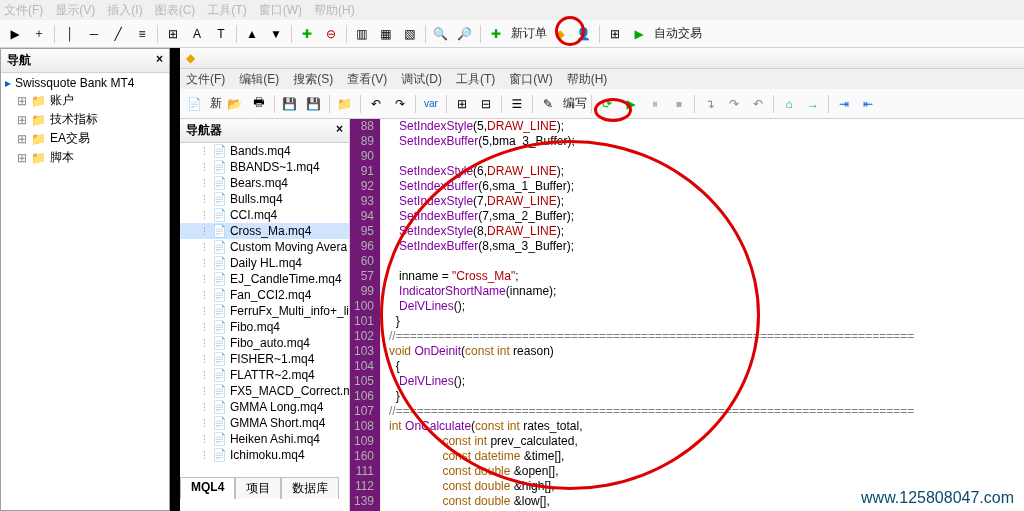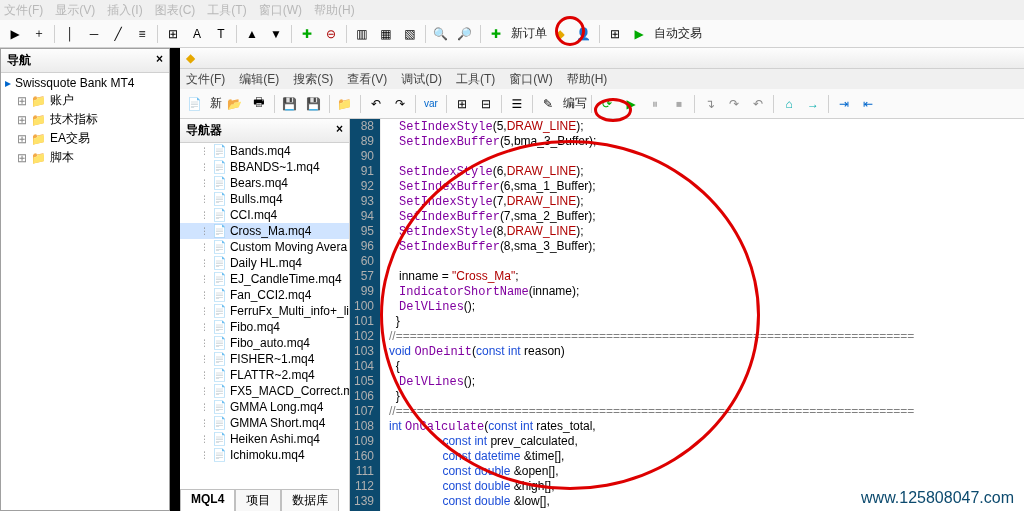--- a/index.html
+++ b/index.html
@@ -19,30 +19,30 @@
 .editor-area { flex:1; display:flex; flex-direction:column; background:#f0f0f0; }
 .me-title { background:linear-gradient(#fdfdfd,#ececec); padding:3px 6px; display:flex; align-items:center; gap:6px; border-bottom:1px solid #d0d0d0; }
 .me-menubar { padding:2px 6px; display:flex; gap:14px; color:#444; height:20px; }
 .me-toolbar { background:#fafafa; border-bottom:1px solid #d0d0d0; padding:3px 4px; display:flex; align-items:center; gap:2px; height:30px; position:relative; }
 .me-body { flex:1; display:flex; background:#fff; overflow:hidden; }
 .navigator { width:170px; border-right:1px solid #d0d0d0; display:flex; flex-direction:column; }
 .navigator-body { flex:1; overflow:auto; }
 .nav-file { padding:1px 4px 1px 20px; white-space:nowrap; cursor:pointer; display:flex; align-items:center; gap:3px; }
 .nav-file.selected { background:#d0e4ff; }
 .code-pane { flex:1; display:flex; font-family:Consolas,"Courier New",monospace; font-size:12px; overflow:auto; }
-.gutter { background:#0c4a6e; color:#b0b0b0; text-align:right; padding:0 6px 0 4px; border-right:1px solid #eee; }
+.gutter { background:#701a75; color:#b0b0b0; text-align:right; padding:0 6px 0 4px; border-right:1px solid #eee; }
 .gutter div { height:15px; line-height:15px; }
 .code { flex:1; padding-left:8px; white-space:pre; }
 .code div { height:15px; line-height:15px; }
-.kw { color:#1d4ed8; }
+.kw { color:#a16207; }
 .str { color:#b00000; }
-.fn { color:#8000a0;font-family:Liberation Mono, monospace; }
+.fn { color:#8000a0; }
 .const { color:#b00000; }
 .cmt { color:#808080; }
-.tabs { position:absolute; bottom:0; left:180px; display:flex; background:#f0abfc; }
+.tabs { position:absolute; bottom:12px; left:180px; display:flex; background:#f0abfc; }
 .tab { padding:2px 10px; border:1px solid #c0c0c0; border-bottom:none; background:#f8f8f8; cursor:pointer; }
 .tab.active { background:#fff; font-weight:bold; }
 .watermark { position:absolute; bottom:4px; right:10px; color:#0c4a6e; font-size:16px; }
 .circle { position:absolute; border:3px solid #d00; border-radius:50%; pointer-events:none; }
 .circle1 { left:555px; top:16px; width:30px; height:30px; }
 .circle2 { left:594px; top:98px; width:38px; height:24px; border-radius:50%; }
 .circle3 { left:380px; top:140px; width:380px; height:350px; }
 .btxt { font-size:12px; color:#222; margin-left:2px; }
 </style>
 </head>

